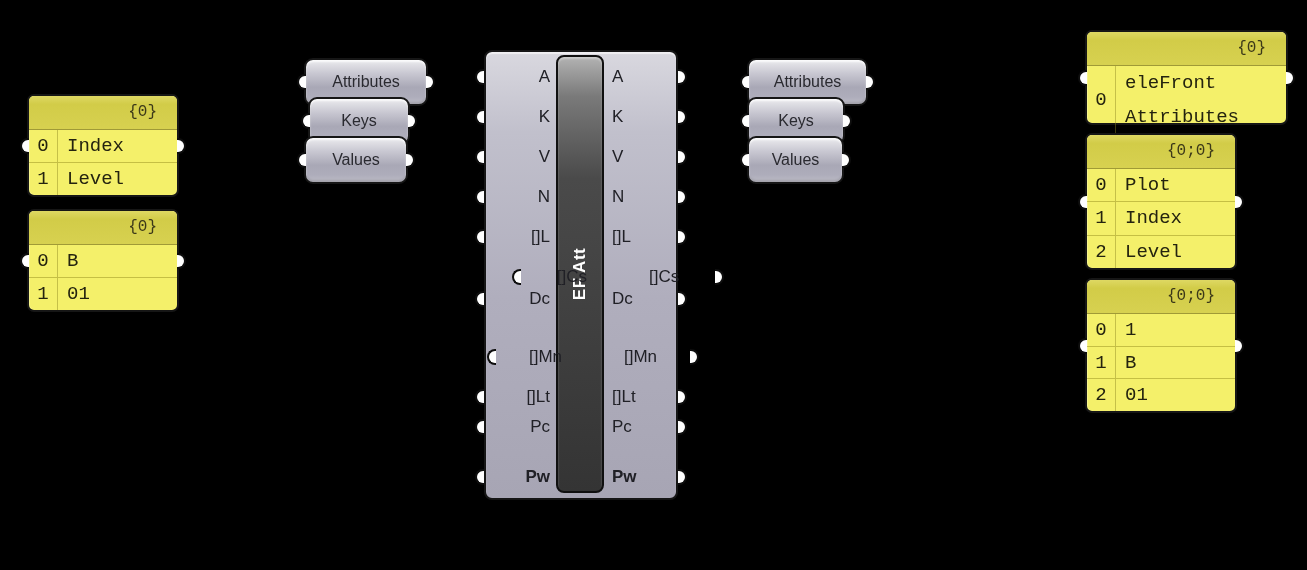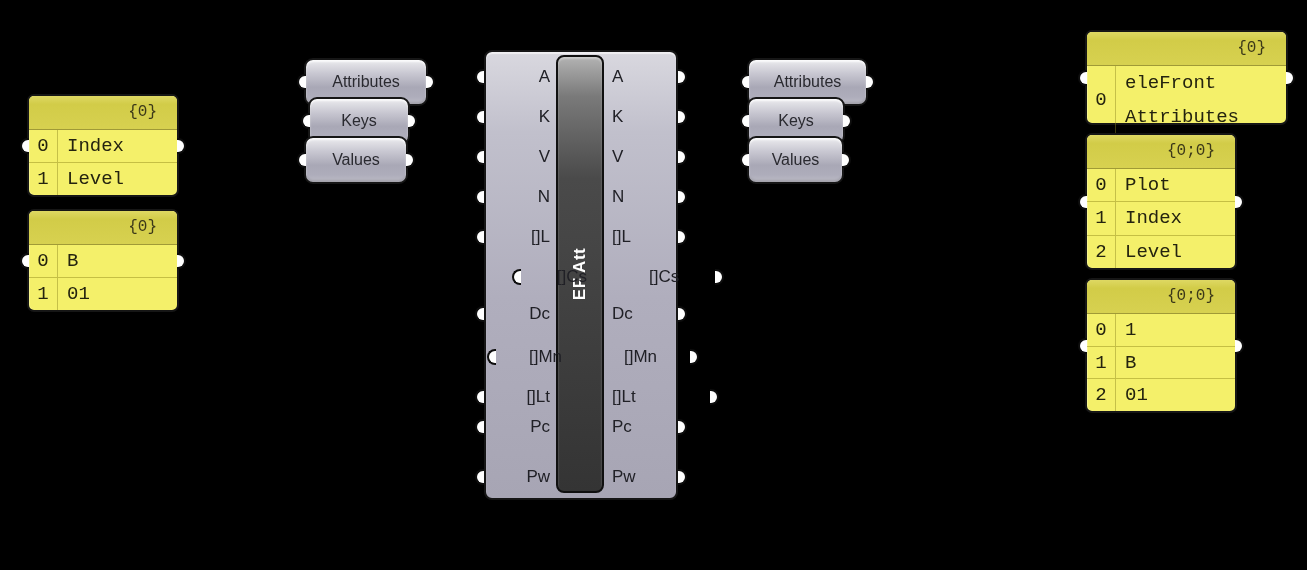--- a/index.html
+++ b/index.html
@@ -140,45 +140,45 @@
       <span class="lbl-l">[]L</span>
       <span class="lbl-r">[]L</span>
       <span class="nub r"></span>
     </div>
     <div class="port-row" style="top:205px;margin-left:37px;">
       <span class="nub l"></span>
       <span class="lbl-l">[]Cs</span>
       <span class="lbl-r">[]Cs</span>
       <span class="nub r"></span>
     </div>
-    <div class="port-row" style="top:242px;">
+    <div class="port-row" style="top:227px;">
       <span class="nub l"></span>
       <span class="lbl-l">Dc</span>
       <span class="lbl-r">Dc</span>
       <span class="nub r"></span>
     </div>
     <div class="port-row" style="top:285px;margin-left:12px;">
       <span class="nub l"></span>
       <span class="lbl-l">[]Mn</span>
       <span class="lbl-r">[]Mn</span>
       <span class="nub r"></span>
     </div>
-    <div class="port-row" style="top:325px;padding-left:32px;">
+    <div class="port-row" style="top:325px;">
       <span class="nub l"></span>
       <span class="lbl-l">[]Lt</span>
       <span class="lbl-r">[]Lt</span>
       <span class="nub r"></span>
     </div>
     <div class="port-row" style="top:355px;">
       <span class="nub l"></span>
       <span class="lbl-l">Pc</span>
       <span class="lbl-r">Pc</span>
       <span class="nub r"></span>
     </div>
-    <div class="port-row" style="top:405px;">
+    <div class="port-row" style="top:405px;font-weight:bold;">
       <span class="nub l"></span>
       <span class="lbl-l">Pw</span>
       <span class="lbl-r">Pw</span>
       <span class="nub r"></span>
     </div>
   </div>
 
   <div class="capsule" style="left:747px;top:58px;width:121px;">
     <span class="nub mid l"></span>
     <span class="nub mid r"></span>

